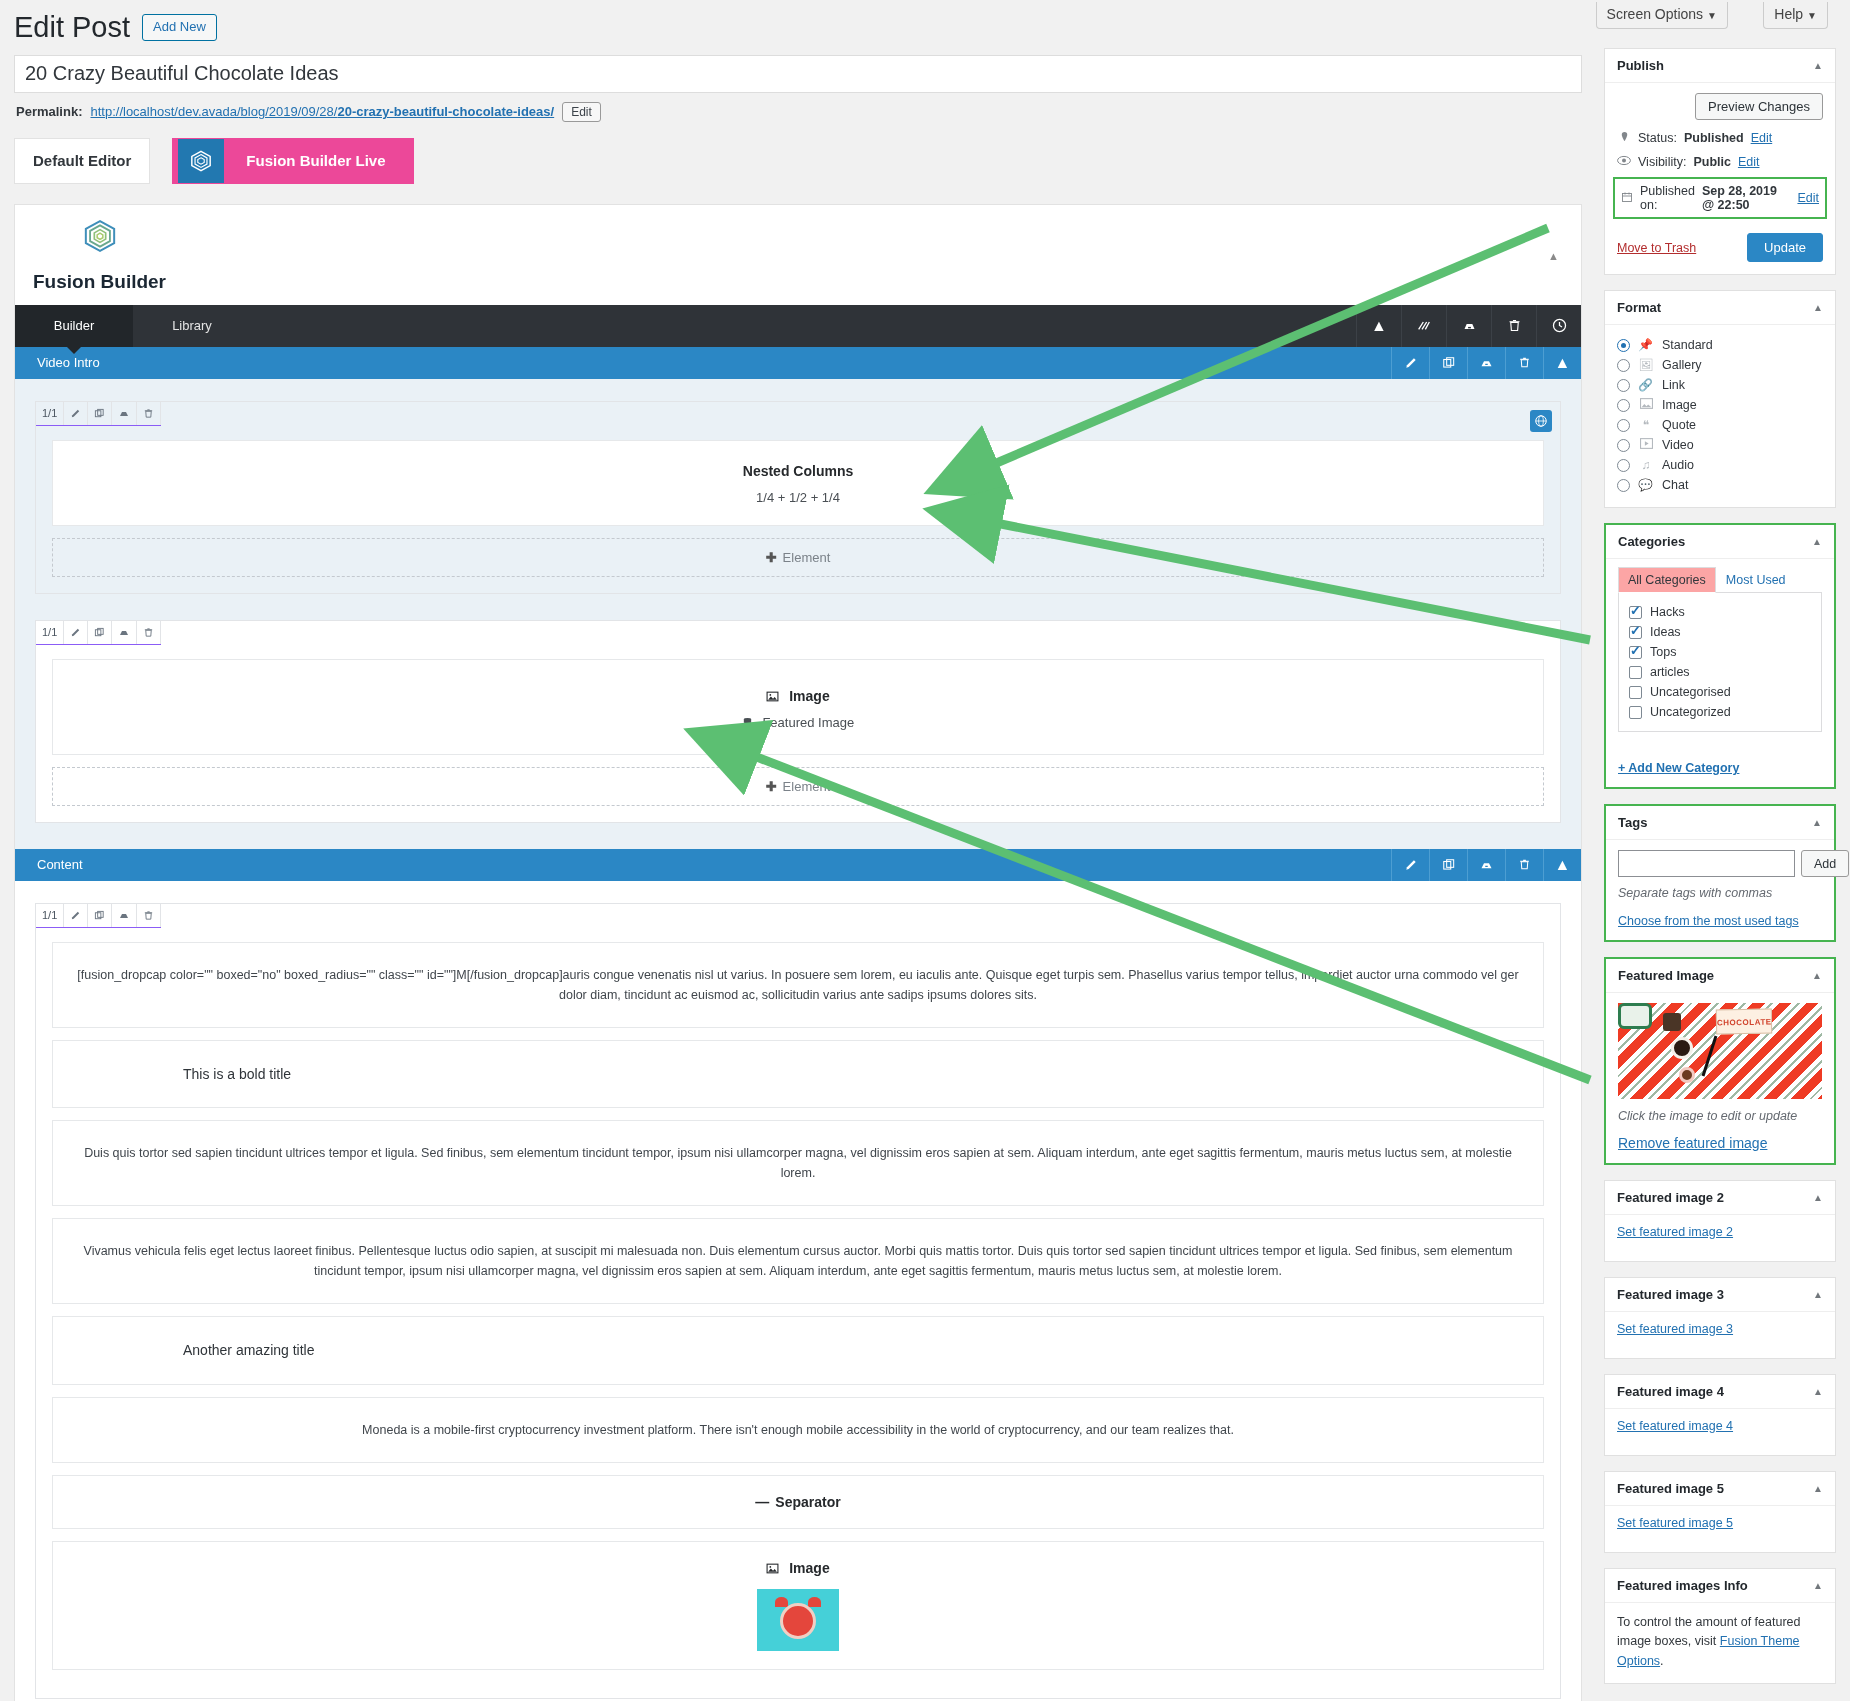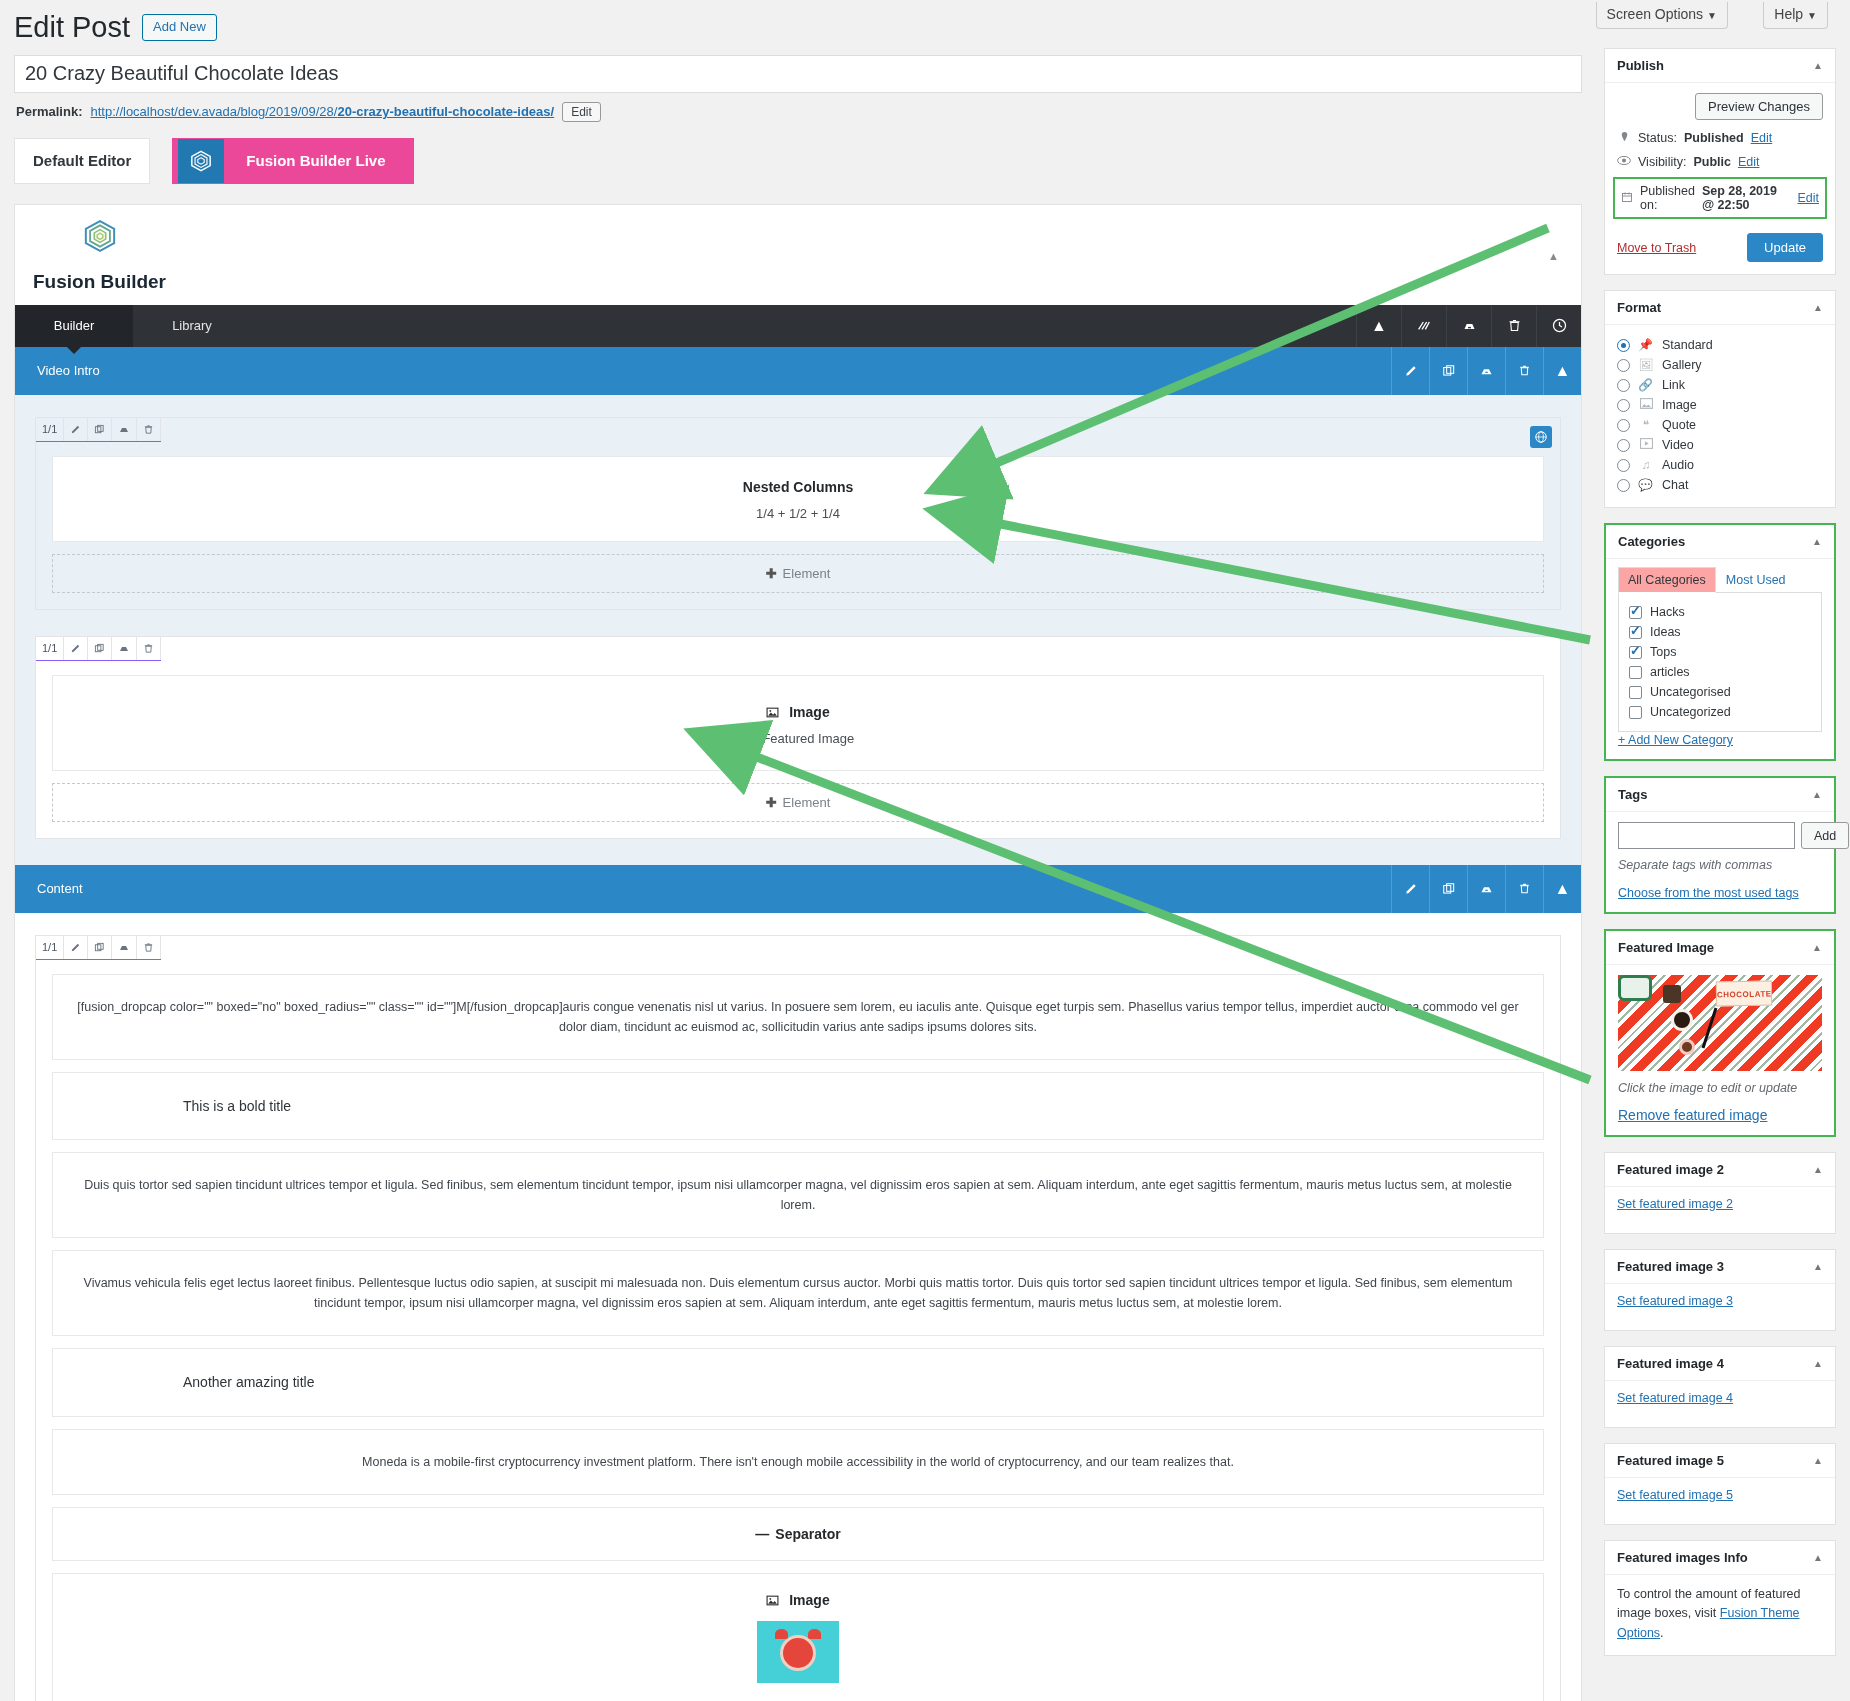--- a/index.html
+++ b/index.html
@@ -116,21 +116,21 @@
   .bticon {
     width: 45px; display: flex; align-items: center; justify-content: center;
     border-left: 1px solid #3c4147; color: #fff; cursor: pointer;
   }
 
   
   .fb-body { padding: 0; }
   .container-block { margin: 0; }
   .container-bar {
     background: #2b87c5; color: #fff; display: flex; align-items: stretch;
-    height: 48px;
+    height: 32px;
   }
   .container-bar .cb-title {
     flex: 1; display: flex; align-items: center; padding-left: 22px;
     font-size: 13px; font-weight: 400;
   }
   .cb-icon {
     width: 38px; display: flex; align-items: center; justify-content: center;
     border-left: 1px solid #4d9ed2; cursor: pointer;
   }
 
@@ -275,21 +275,21 @@
   }
   .cat-item { display: flex; align-items: center; gap: 8px; padding: 3px 0; font-size: 12.5px; }
   .cbx {
     width: 13px; height: 13px; border: 1px solid #7e8993; background: #fff;
     flex: none; position: relative; border-radius: 2px; cursor: pointer;
   }
   .cbx.on::after {
     content: "✓"; position: absolute; left: 0px; top: -4px;
     font-size: 13px; color: #2271b1; font-weight: 700;
   }
-  .addcat { display: block; margin-top: 1px; color: #2271b1; text-decoration: underline; font-weight: 400; font-size: 12.5px; cursor: pointer; }
+  .addcat { display: block; margin-top: 29px; color: #2271b1; text-decoration: underline; font-weight: 700; font-size: 12.5px; cursor: pointer; }
 
   .tag-row { display: flex; gap: 6px; }
   .tag-input {
     flex: 1; height: 27px; border: 1px solid #8c8f94; padding: 3px 7px;
     font-size: 12.5px; font-family: "Liberation Sans", sans-serif;
     background: #fff;
   }
   .btn-add {
     border: 1px solid #999; background: #f6f7f7; border-radius: 3px;
     font-size: 12.5px; padding: 3px 12px; color: #2c3338; cursor: pointer;

